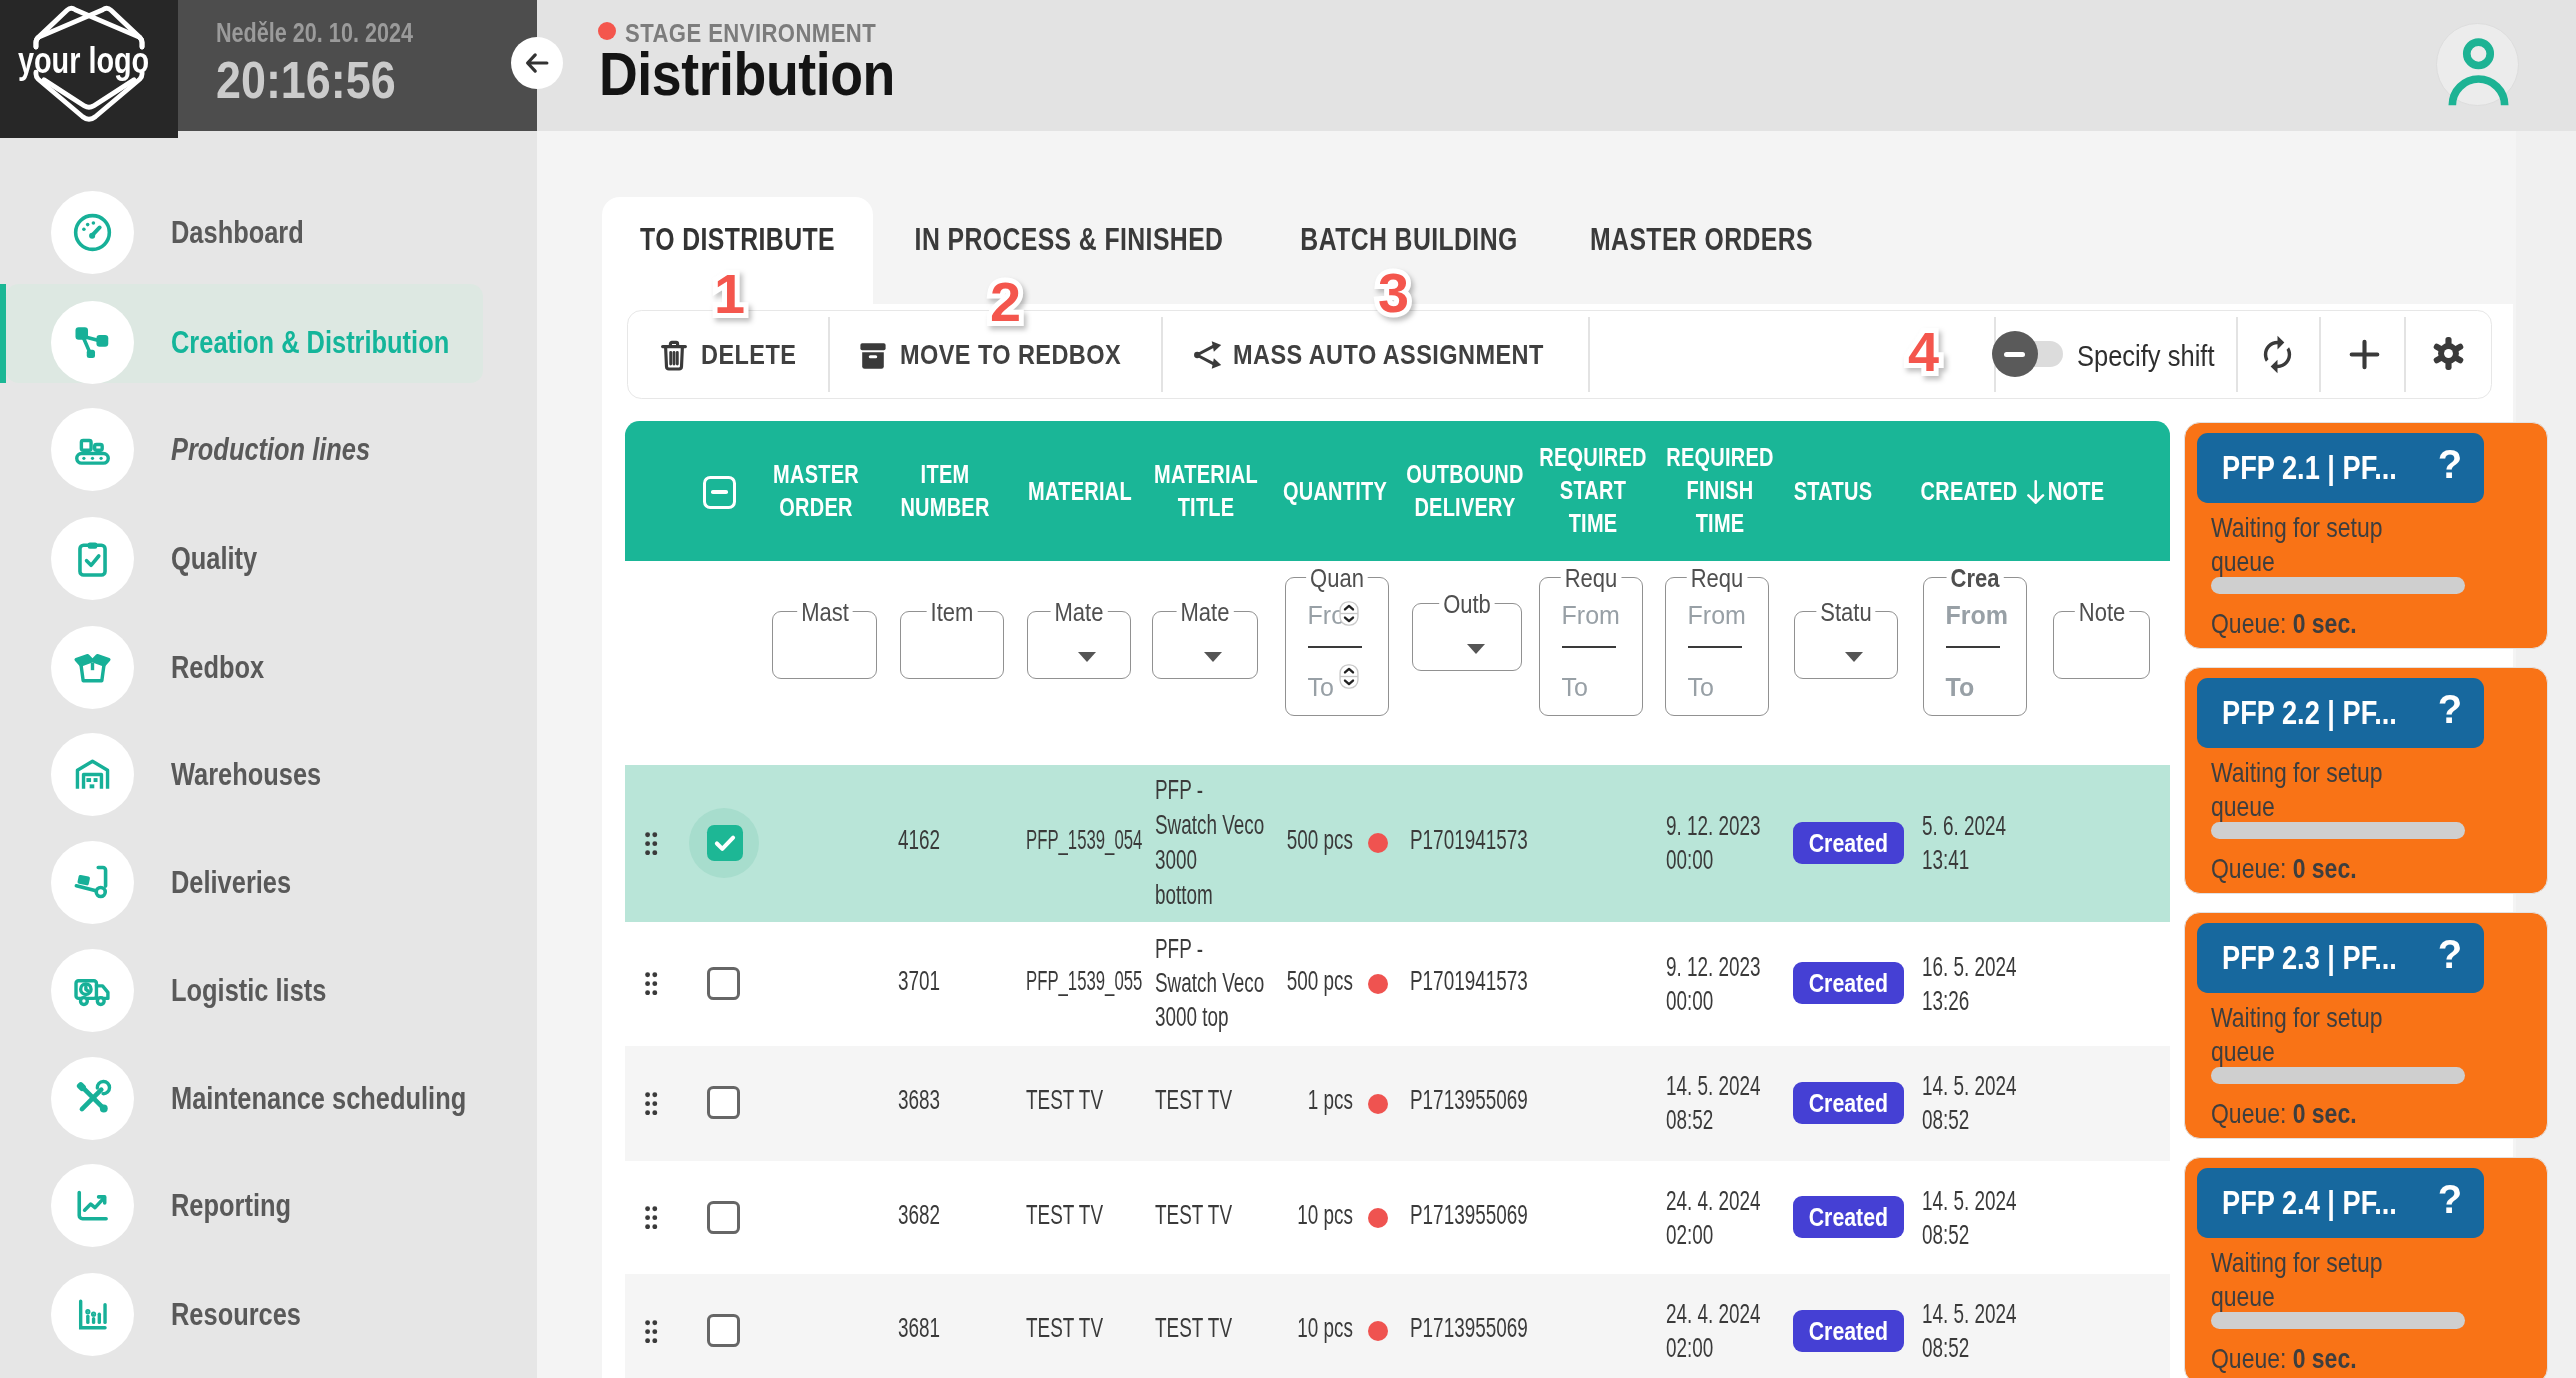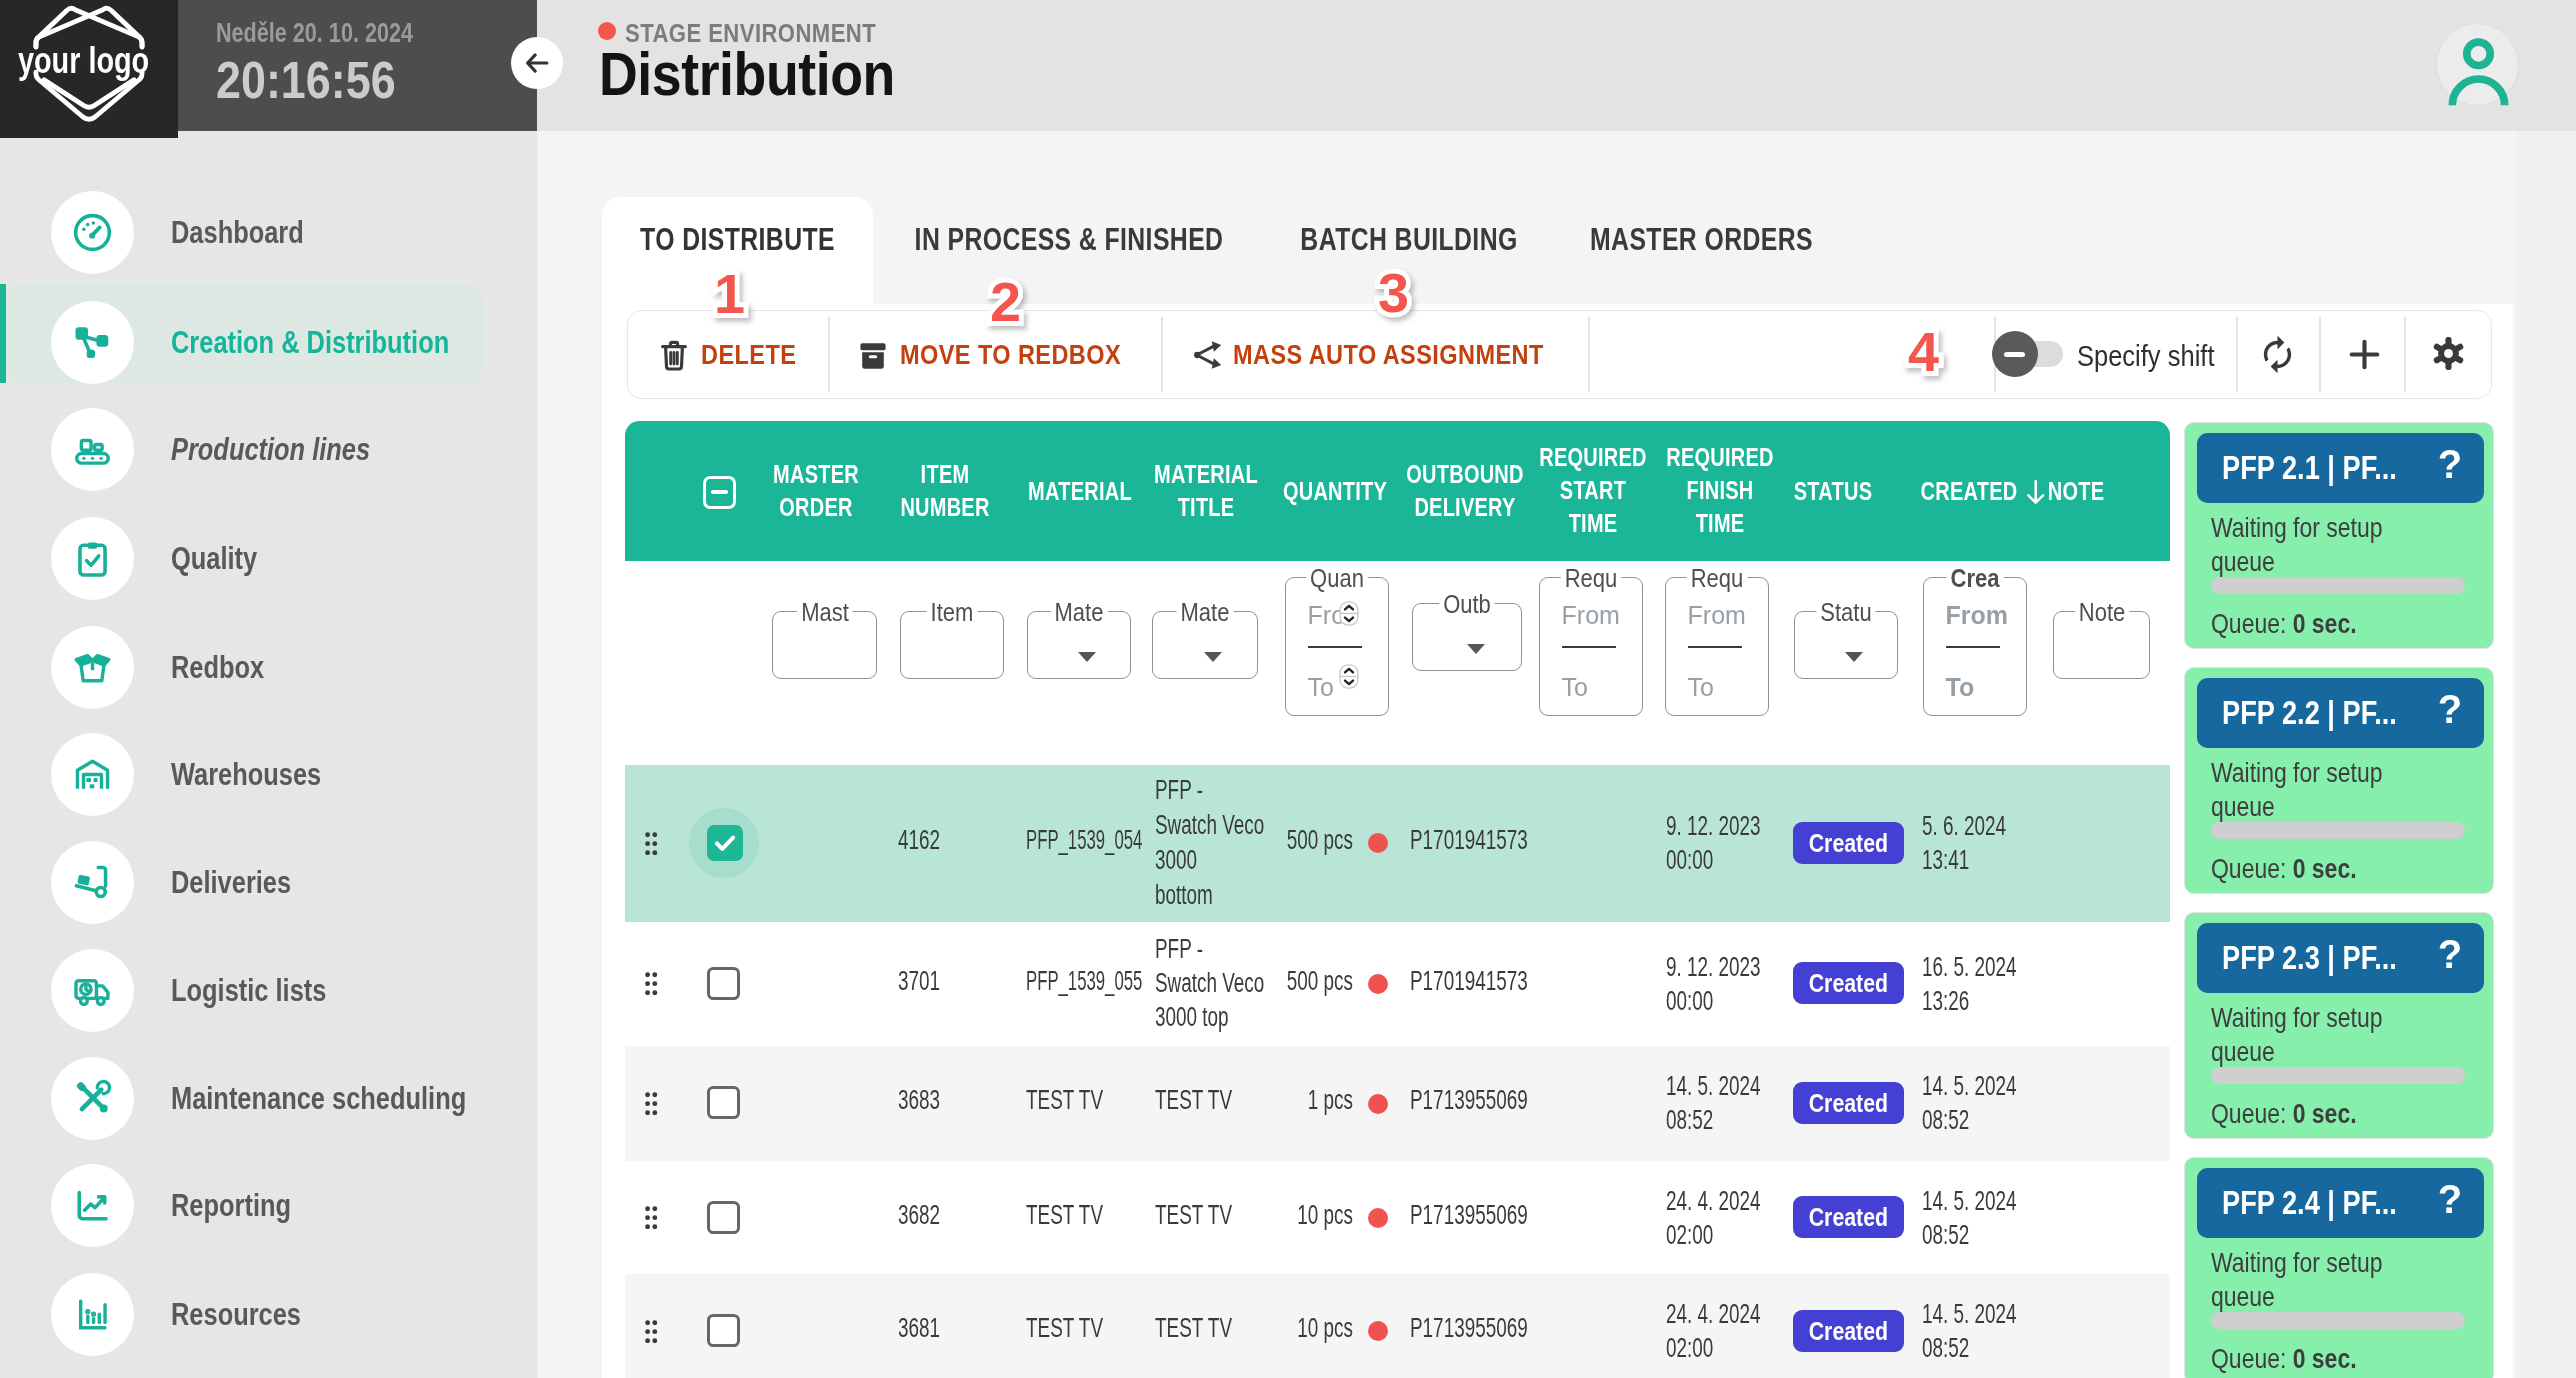--- a/index.html
+++ b/index.html
@@ -26,21 +26,21 @@
 #pagetitle { left:599px; top:39px; font-size:61px; font-weight:700; color:#141414; letter-spacing:-0.5px; transform:scaleX(.88); transform-origin:left; white-space:nowrap; }
 #personcirc { left:2436px; top:23.4px; width:83px; height:83px; border-radius:50%; background:#ececec; border:0.9px solid #ddd; }
 
 #rightstrip { left:2516px; top:131px; width:60px; height:1248px; background:#f0f0f0; }
 #panel { left:602px; top:304px; width:1911px; height:1075px; background:#fff; }
 #tabbox { left:602px; top:197px; width:271px; height:107px; background:#fff; border-radius:18px 18px 0 0; }
 .tab { top:197px; height:86px; display:flex; align-items:center; justify-content:center; font-size:31px; font-weight:700; color:#3a3a3a; letter-spacing:0.5px; white-space:nowrap; transform:scaleX(.8); }
 
 #abar { left:627px; top:310px; width:1865px; height:89px; background:#fff; border:1.8px solid #e7e7e7; border-radius:14.4px; }
 .asep { top:317px; width:1.8px; height:75px; background:#e3e3e3; }
-.abtn { top:310px; height:89px; display:flex; align-items:center; font-size:28px; font-weight:700; color:#c2410c; letter-spacing:0.5px; }
+.abtn { top:310px; height:89px; display:flex; align-items:center; font-size:28px; font-weight:700; color:#404040; letter-spacing:0.5px; }
 .abtn span { display:inline-block; transform:scaleX(.84); transform-origin:left; white-space:nowrap; }
 
 .badge { width:81px; height:81px; }
 
 #thead { left:625px; top:421px; width:1545px; height:140px; background:#1ab697; border-radius:14.4px 14.4px 0 0; }
 .th { position:absolute; color:#fff; font-size:25px; font-weight:700; text-align:center; line-height:33px; letter-spacing:0.3px; white-space:nowrap; transform:scaleX(.8); }
 #filterrow { left:625px; top:561px; width:1545px; height:204px; background:#fff; }
 .fbox { position:absolute; border:1.8px solid #919191; border-radius:9px; background:#fff; }
 .flabel { position:absolute; top:-14.4px; left:50%; transform:translateX(-50%) scaleX(.88); background:#fff; padding:0 4.5px; font-size:25px; color:#4f4f4f; white-space:nowrap; }
 .fft { position:absolute; left:21.6px; font-size:25px; color:#98a0a6; }
@@ -50,21 +50,21 @@
 .cell { position:absolute; font-size:27px; color:#3a3a3a; transform:scaleX(.7); transform-origin:0 50%; white-space:nowrap; }
 .cc { transform-origin:50% 50%; }
 .cm { transform:scaleX(.62) !important; }
 .cr { transform-origin:100% 50%; }
 .createdbadge { position:absolute; width:111px; height:42px; background:#4540d4; border-radius:9px; color:#fff; font-size:26px; font-weight:700; display:flex; align-items:center; justify-content:center; }
 .createdbadge i { font-style:normal; display:inline-block; transform:scaleX(.82); }
 .reddot { position:absolute; width:20px; height:20px; border-radius:50%; background:#ef5350; }
 .ucheck { position:absolute; width:33px; height:33px; border:3.6px solid #666; border-radius:6.3px; background:#fff; }
 .dots { position:absolute; width:14.4px; height:23.4px; }
 
-.card { left:2184px; width:310px; height:227px; background:#86efac; border:1.8px solid #e2e2e2; border-radius:10px; }
+.card { left:2184px; width:364px; height:227px; background:#f97316; border:1.8px solid #e2e2e2; border-radius:16px; }
 .chead { position:absolute; left:11.7px; top:10px; width:287px; height:70px; background:#17689e; border-radius:10.8px; color:#fff; }
 .ctitle { position:absolute; left:25px; top:15.3px; font-size:34px; font-weight:700; letter-spacing:0; transform:scaleX(.8); transform-origin:left; white-space:nowrap; }
 .cq { position:absolute; right:21.6px; top:9px; font-size:40px; font-weight:700; }
 .cwait { position:absolute; left:26px; top:88px; font-size:28px; color:#3e3e3e; line-height:34px; transform:scaleX(.82); transform-origin:left; white-space:nowrap; }
 .cbar { position:absolute; left:26px; top:154px; width:254px; height:17px; border-radius:9px; background:#cfcfcf; }
 .cqueue { position:absolute; left:26px; top:185px; font-size:28px; color:#3e3e3e; transform:scaleX(.82); transform-origin:left; white-space:nowrap; }
 </style>
 </head>
 <body>
 <div id="sidebar" class="abs"></div>

